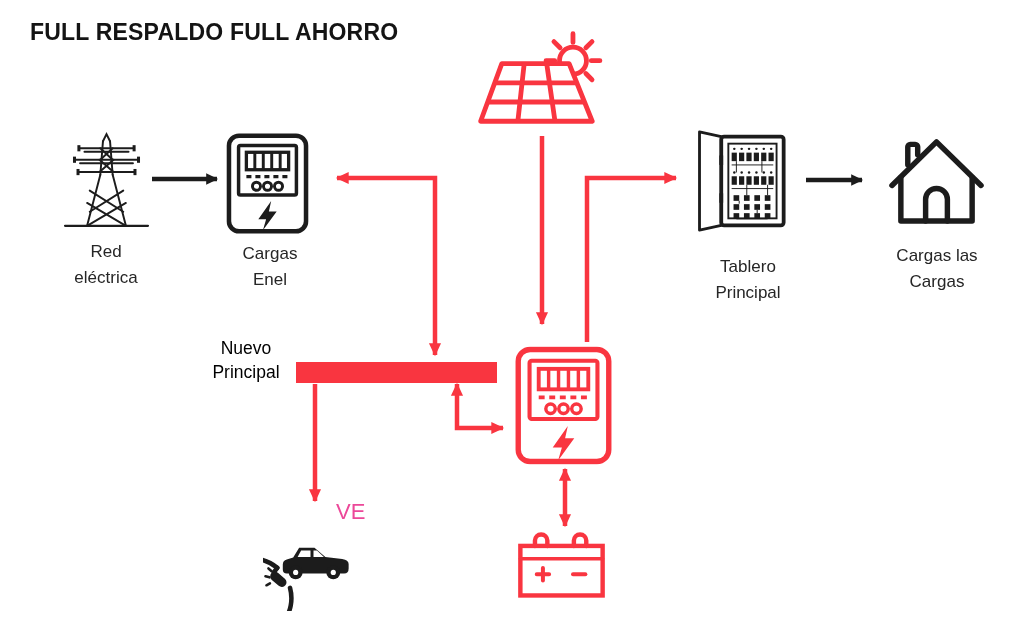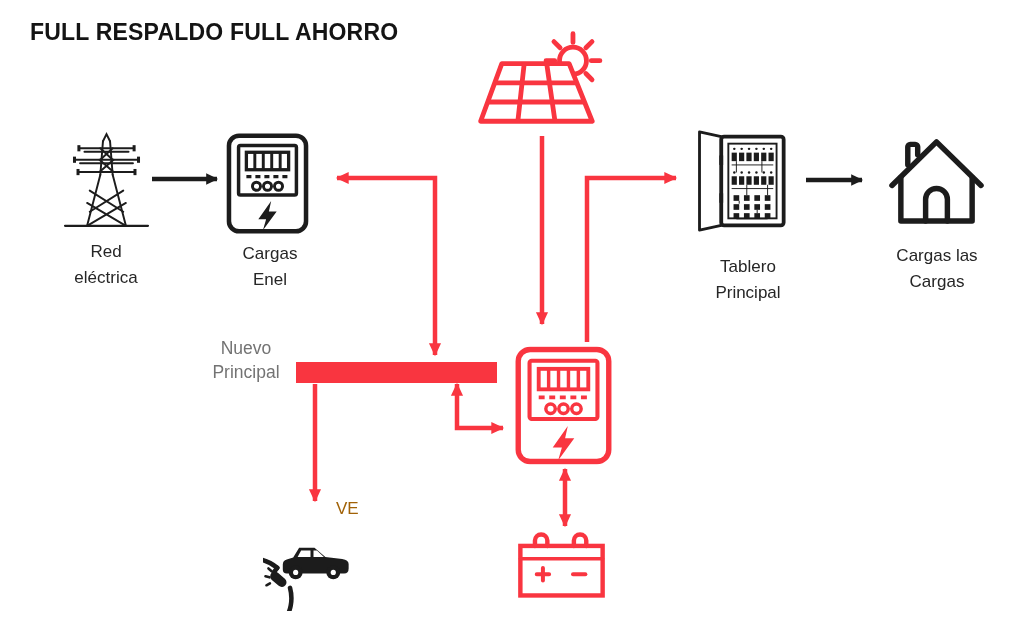--- a/index.html
+++ b/index.html
@@ -4,24 +4,24 @@
 <style>
   html,body{margin:0;padding:0;background:#fff;}
   #canvas{position:relative;width:1024px;height:618px;background:var(--bg,#fff);overflow:hidden;
           font-family:Liberation Sans, sans-serif;}
   .abs{position:absolute;}
   #title{left:30px;top:16px;color:#141414;font-weight:800;font-size:23px;line-height:33px;
          letter-spacing:.2px;}
   #title span{display:block;}
   .node-label{position:absolute;text-align:center;color:#262626;font-size:17px;line-height:26px;}
   .node-label span{display:block;}
-  #busbar-label{left:188px;top:336px;width:116px;text-align:center;color:#737373;
+  #busbar-label{left:188px;top:336px;width:116px;text-align:center;color:#000000;
                 font-size:17.5px;line-height:24px;}
   #busbar-label span{display:block;}
-  #ve-label{left:336px;top:499px;color:#a16207;font-size:17px;}
+  #ve-label{left:336px;top:499px;color:#ec4899;font-size:22px;}
   #busbar{left:296px;top:362px;width:201px;height:21px;background:var(--red,#F93540);}
   svg{display:block;}
 </style>
 </head>
 <body>
 
 <div id="canvas">
 
   <svg width="0" height="0" style="position:absolute" aria-hidden="true">
     <defs>

